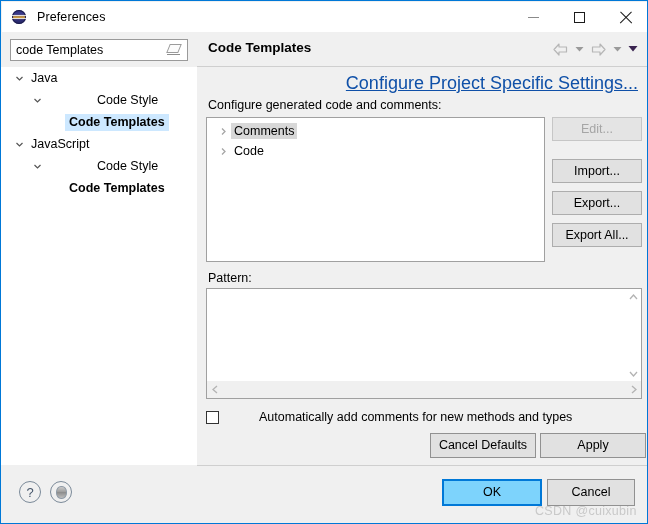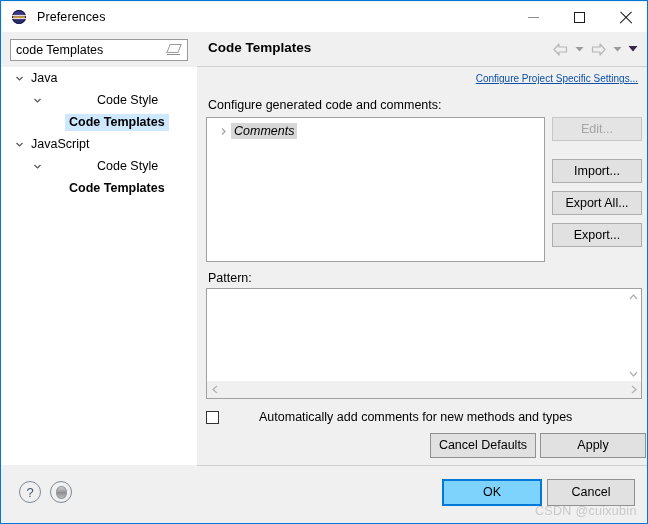--- a/index.html
+++ b/index.html
@@ -204,21 +204,21 @@
     display: flex; align-items: center; justify-content: center;
   }
   .nav-caret {
     width: 14px; height: 18px;
     display: flex; align-items: center; justify-content: center;
   }
 
   .link-row {
     position: absolute;
     right: 10px; top: 41px;
-    font-size: 10px;
+    font-size: 18px;
   }
   .link {
     color: #0f50a8;
     text-decoration: underline;
     cursor: pointer;
   }
   .section-label {
     position: absolute;
     left: 11px; top: 66px;
     font-size: 12.5px;
@@ -240,21 +240,21 @@
     height: 20px;
     font-size: 12.5px;
     padding-left: 8px;
   }
   .tmpl-twisty {
     width: 16px; height: 20px;
     display: flex; align-items: center; justify-content: center;
     color: #a6a6a6;
     flex: none;
   }
-  .tmpl-label { padding: 0 3px; line-height: 16px; font-style: italic; }
+  .tmpl-label { padding: 0 3px; line-height: 16px; }
   .tmpl-item.selected .tmpl-label { background: #d8d8d8; }
 
   .side-buttons {
     position: absolute;
     left: 355px; top: 85px;
     width: 90px;
   }
   .btn {
     display: block;
     box-sizing: border-box;
@@ -540,27 +540,35 @@
 
     <div class="tree-box">
       <div class="tmpl-item selected">
         <span class="tmpl-twisty">
           <svg width="9" height="9" viewBox="0 0 9 9">
               <path d="M3 1.5 L6 4.5 L3 7.5" fill="none" stroke="#a6a6a6" stroke-width="1.3"></path>
             </svg>
         </span>
         <span class="tmpl-label">Comments</span>
       </div>
+      <div class="tmpl-item">
+        <span class="tmpl-twisty">
+          <svg width="9" height="9" viewBox="0 0 9 9">
+              <path d="M3 1.5 L6 4.5 L3 7.5" fill="none" stroke="#a6a6a6" stroke-width="1.3"></path>
+            </svg>
+        </span>
+        <span class="tmpl-label">Code</span>
+      </div>
     </div>
 
     <div class="side-buttons">
       <div class="btn disabled">Edit...</div>
       <div class="btn mt" style="margin-top:18px">Import...</div>
+      <div class="btn mt">Export...</div>
       <div class="btn mt">Export All...</div>
-      <div class="btn mt">Export...</div>
     </div>
 
     <div class="pattern-label">Pattern:</div>
     <div class="pattern-box">
       <div class="pattern-inner"></div>
       <div class="vscroll">
         <span class="sb-arrow">
           <svg width="9" height="6" viewBox="0 0 9 6">
               <path d="M1 5 L4.5 1 L8 5" fill="none" stroke="#b3b3b3" stroke-width="1.3"></path>
             </svg>

